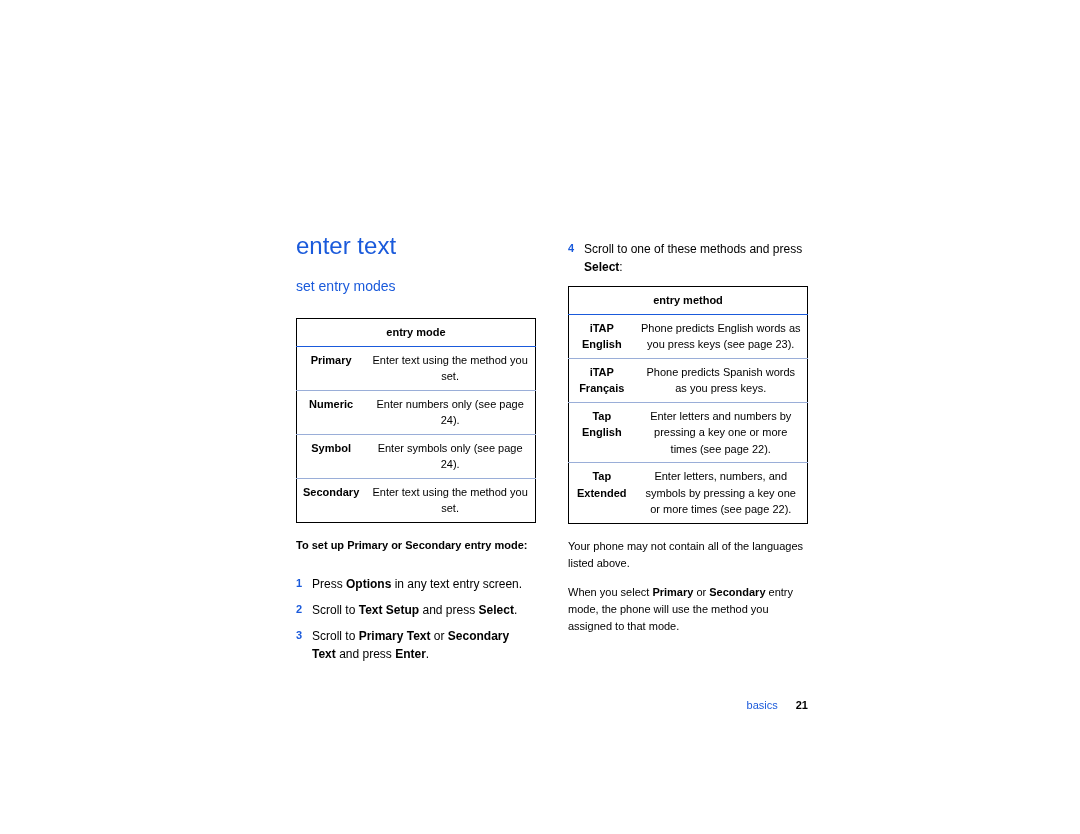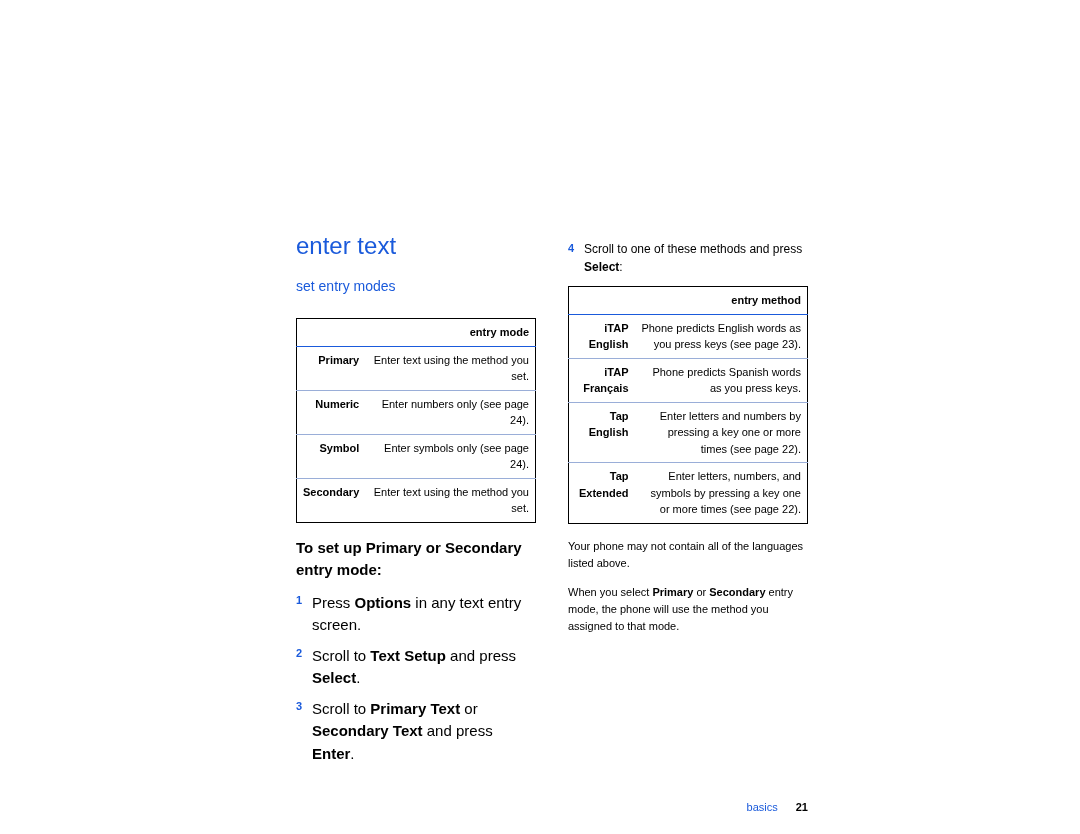--- a/index.html
+++ b/index.html
@@ -41,21 +41,21 @@
     font-size: 11px;
     margin-bottom: 12px;
     line-height: 1.55;
   }
   table {
     border-collapse: collapse;
     width: 100%;
     margin-bottom: 14px;
   }
   table td, table th {
-    text-align: right;
+    text-align: center;
     vertical-align: top;
     padding: 5px 6px;
     font-size: 11px;
   }
   table thead th {
     font-weight: bold;
     border-top: 1px solid #000;
     border-bottom: 1.5px solid #1a5adb;
   }
   table tbody tr td {
@@ -66,33 +66,33 @@
   }
   table {
     border: 1px solid #000;
   }
   table td:first-child {
     width: 64px;
   }
   .cond-b { font-family: "Arial Narrow", Arial, sans-serif; font-stretch: condensed; font-weight: bold; }
   .subhead {
     font-weight: bold;
-    font-size: 15px;
-    margin-bottom: 10px;
+    font-size: 11px;
+    margin-bottom: 22px;
   }
   ol.steps {
     list-style: none;
     padding-left: 0;
     counter-reset: step;
   }
   ol.steps li {
     position: relative;
     padding-left: 16px;
     margin-bottom: 8px;
-    font-size: 15px;
+    font-size: 12px;
     line-height: 1.5;
   }
   ol.steps li::before {
     counter-increment: step;
     content: counter(step);
     position: absolute;
     left: 0;
     top: 0;
     color: #1a5adb;
     font-weight: bold;

